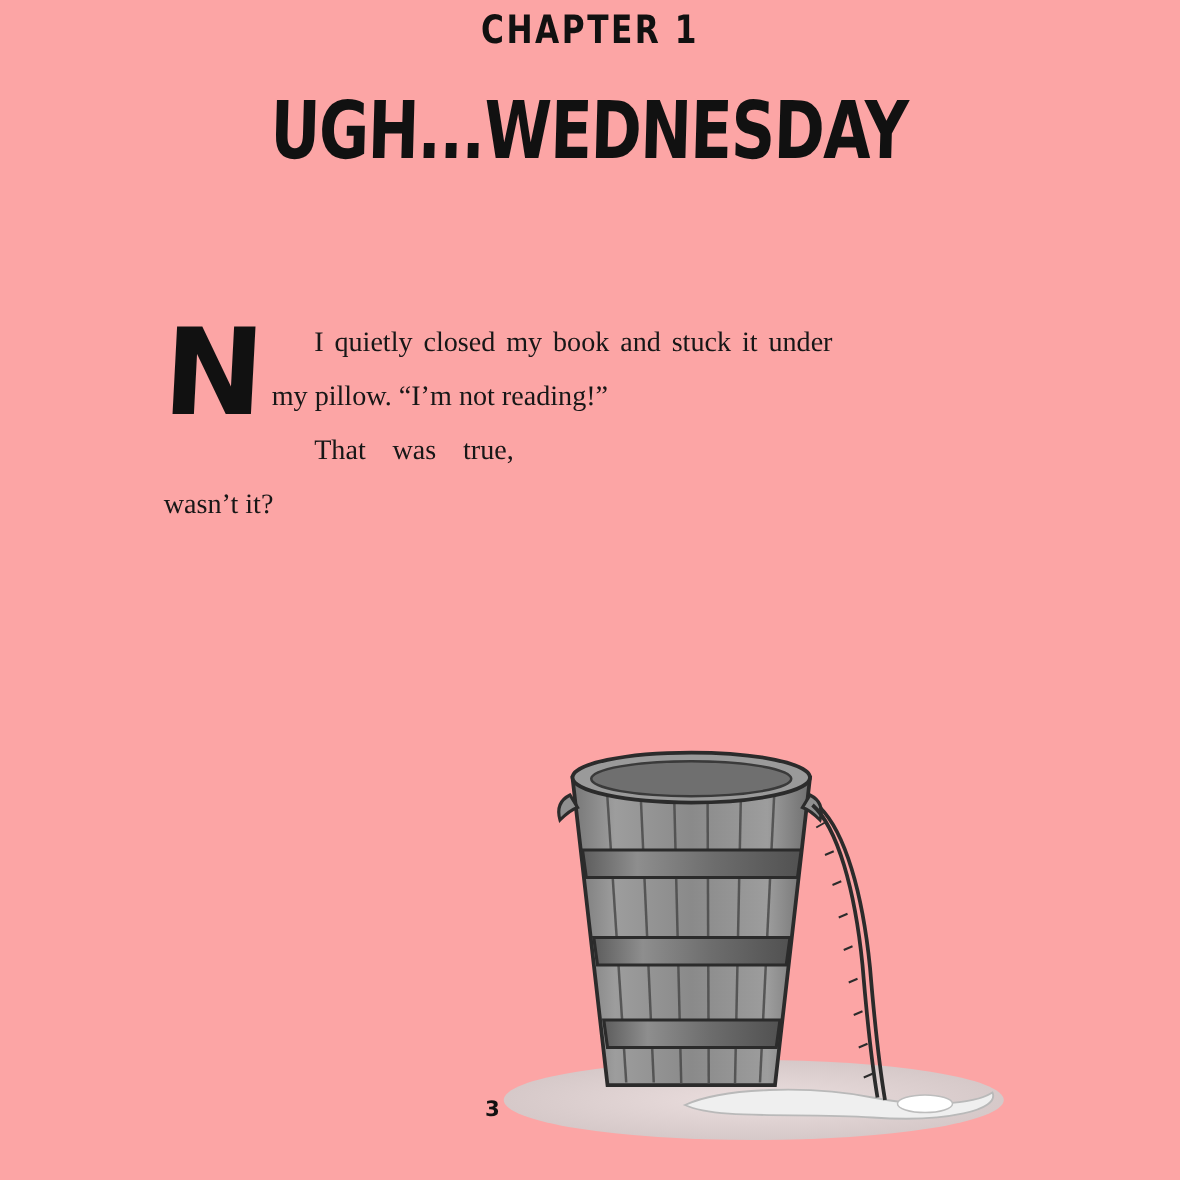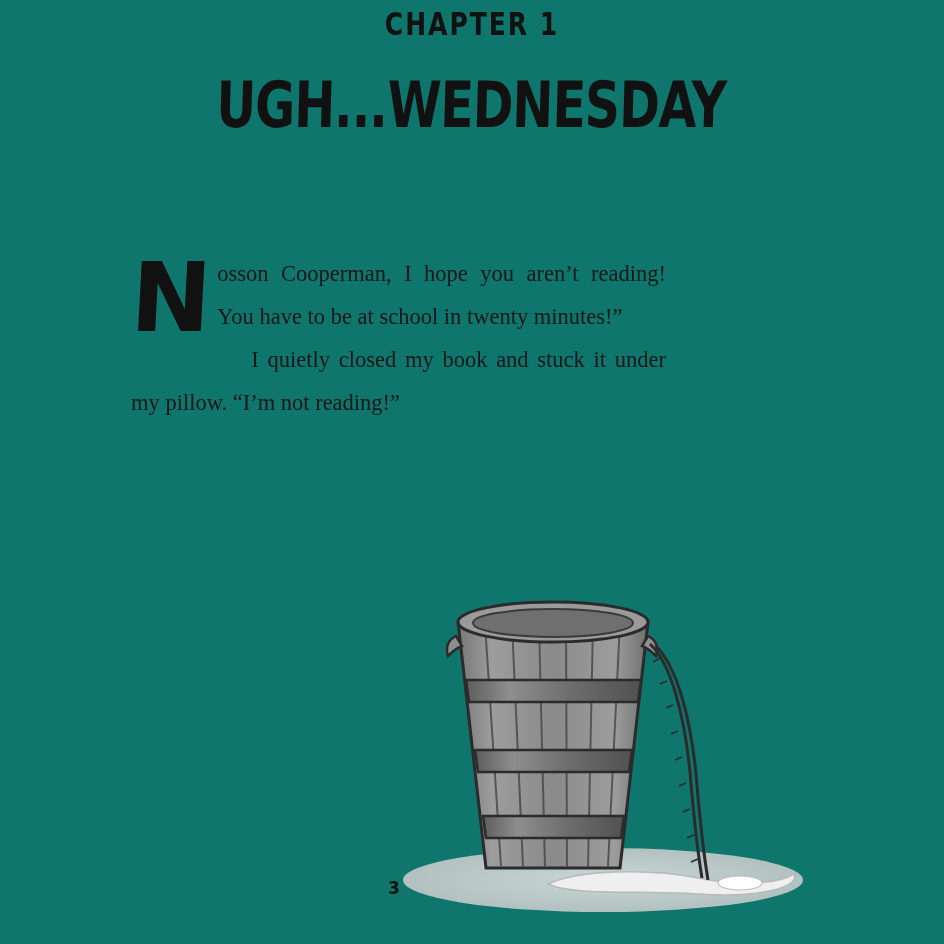--- a/index.html
+++ b/index.html
@@ -11,21 +11,21 @@
     width: 944px;
     height: 944px;
     overflow: hidden;
     font-family: "Liberation Serif", serif;
     color: #1a1a1a;
   }
   .page {
     position: relative;
     width: 944px;
     height: 944px;
-    background: #0f766e;
+    background: #fca5a5;
   }
 
   
   .chapter-label {
     position: absolute;
     top: 6px;
     left: 0;
     width: 944px;
     text-align: center;
     font-family: "DejaVu Sans", sans-serif;
@@ -104,23 +104,24 @@
 </head>
 <body>
 
 <div class="page">
 
   <div class="chapter-label">CHAPTER 1</div>
 
   <div class="chapter-title">UGH...WEDNESDAY</div>
 
   <div class="textblock">
-    <p class="first"><span class="dropcap">N</span><span>osson Cooperman, I hope you aren’t reading! You have to be at school in twenty minutes!”</span></p>
+    <p class="first"><span class="dropcap">N</span></p>
     <p>I quietly closed my book and stuck it under my pillow. “I’m not reading!”</p>
     <div style="float:right; width:255px; height:215px; margin-top:4px;"></div>
+    <p>That was true, wasn’t it?</p>
   </div>
 
   <div class="folio">3</div>
 
   <div class="illustration">
     <svg width="420" height="330" viewBox="0 0 420 330" xmlns="http://www.w3.org/2000/svg">
       <defs>
         <linearGradient id="woodg" x1="0" y1="0" x2="1" y2="0">
           <stop offset="0%" stop-color="#777777"></stop>
           <stop offset="18%" stop-color="#9d9d9d"></stop>

